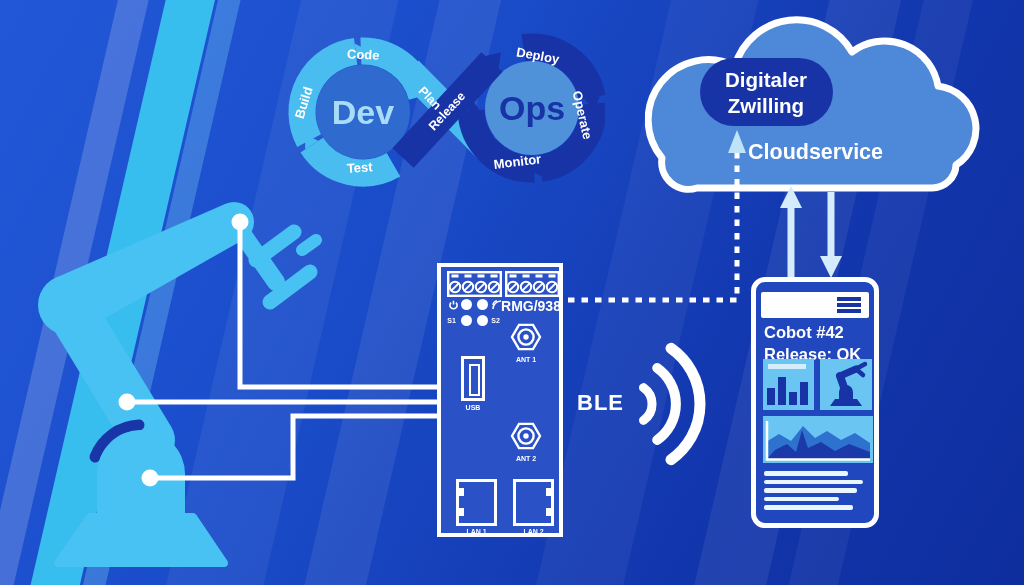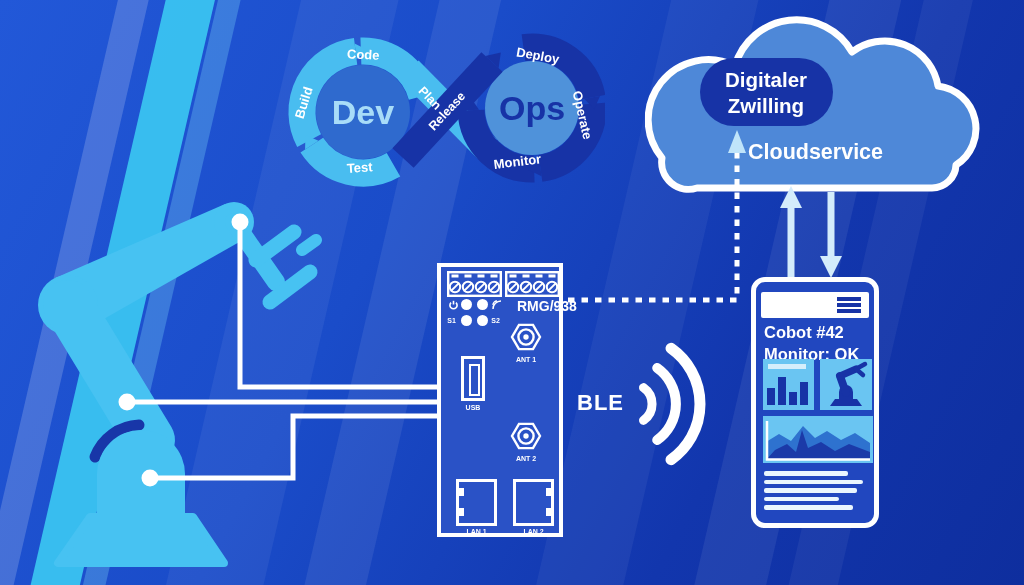--- a/index.html
+++ b/index.html
@@ -126,21 +126,21 @@
           <line x1="4.6" y1="19.4" x2="11.4" y2="12.6"></line>
         <circle cx="21" cy="16" r="5.2"></circle>
           <line x1="17.6" y1="19.4" x2="24.4" y2="12.6"></line>
         <circle cx="34" cy="16" r="5.2"></circle>
           <line x1="30.6" y1="19.4" x2="37.4" y2="12.6"></line>
         <circle cx="47" cy="16" r="5.2"></circle>
           <line x1="43.6" y1="19.4" x2="50.4" y2="12.6"></line>
       </g>
     </svg>
 
-    <div class="lbl" style="left:60px;top:31px;width:60px;font-size:14px;margin-left:16px;">RMG/938</div>
+    <div class="lbl" style="left:60px;top:31px;width:60px;text-align:center;font-size:14px;">RMG/938</div>
 
     <svg class="abs" style="left:7px;top:33px;" width="11" height="11" viewBox="0 0 11 11">
       <path d="M5.5 0.8 V4.5" stroke="#fff" stroke-width="1.6" fill="none"></path>
       <path d="M3 2.6 A3.6 3.6 0 1 0 8 2.6" stroke="#fff" stroke-width="1.6" fill="none"></path>
     </svg>
     <div class="led" style="left:20px;top:32px;"></div>
     <div class="led" style="left:36px;top:32px;"></div>
     <svg class="abs" style="left:51px;top:33px;" width="10" height="10" viewBox="0 0 10 10">
       <path d="M1 5 A4 4 0 0 1 5 1" stroke="#fff" stroke-width="1.5" fill="none"></path>
       <path d="M1 9 A8 8 0 0 1 9 1" stroke="#fff" stroke-width="1.5" fill="none"></path>
@@ -186,21 +186,21 @@
 
   <div class="abs" style="left:751px;top:277px;width:128px;height:251px;border:5px solid #fff;border-radius:14px;box-sizing:border-box;background:#2147bf;">
     <div class="abs" style="left:5px;top:10px;width:108px;height:26px;background:#fff;border-radius:2px;">
       <div class="abs" style="left:76px;top:4px;width:24px;height:18px;">
         <div style="position:absolute;top:1px;width:24px;height:3.6px;background:#1733a6;"></div>
         <div style="position:absolute;top:7px;width:24px;height:3.6px;background:#1733a6;"></div>
         <div style="position:absolute;top:13px;width:24px;height:3.6px;background:#1733a6;"></div>
       </div>
     </div>
     <div class="lbl" style="left:8px;top:41px;font-size:16.5px;">Cobot #42</div>
-    <div class="lbl" style="left:8px;top:63px;font-size:16.5px;">Monitor: OK</div>
+    <div class="lbl" style="left:8px;top:63px;font-size:16.5px;">Release: OK</div>
 
     <div class="abs" style="left:7px;top:77px;width:51px;height:51px;background:#6ac5f2;">
       <div class="abs" style="left:5px;top:5px;width:38px;height:5px;background:#d5eefb;"></div>
       <div class="abs" style="left:4px;top:29px;width:8px;height:17px;background:#1733a6;"></div>
       <div class="abs" style="left:15px;top:18px;width:8px;height:28px;background:#1733a6;"></div>
       <div class="abs" style="left:26px;top:33px;width:8px;height:13px;background:#1733a6;"></div>
       <div class="abs" style="left:37px;top:23px;width:8px;height:23px;background:#1733a6;"></div>
     </div>
 
     <div class="abs" style="left:64px;top:77px;width:52px;height:51px;background:#6ac5f2;">

